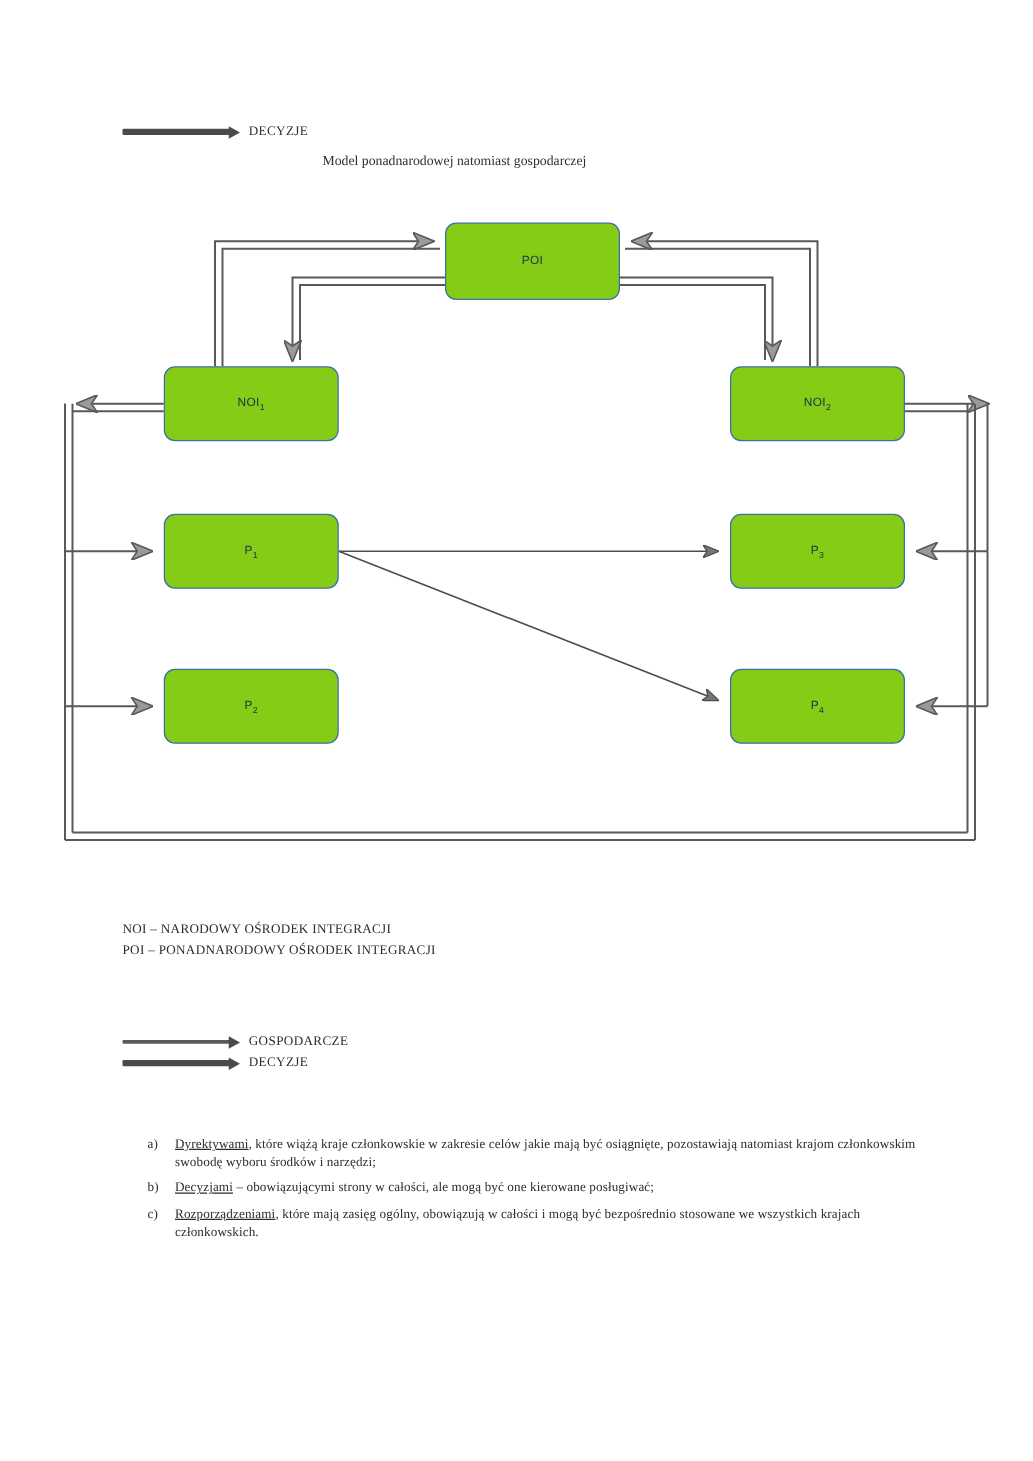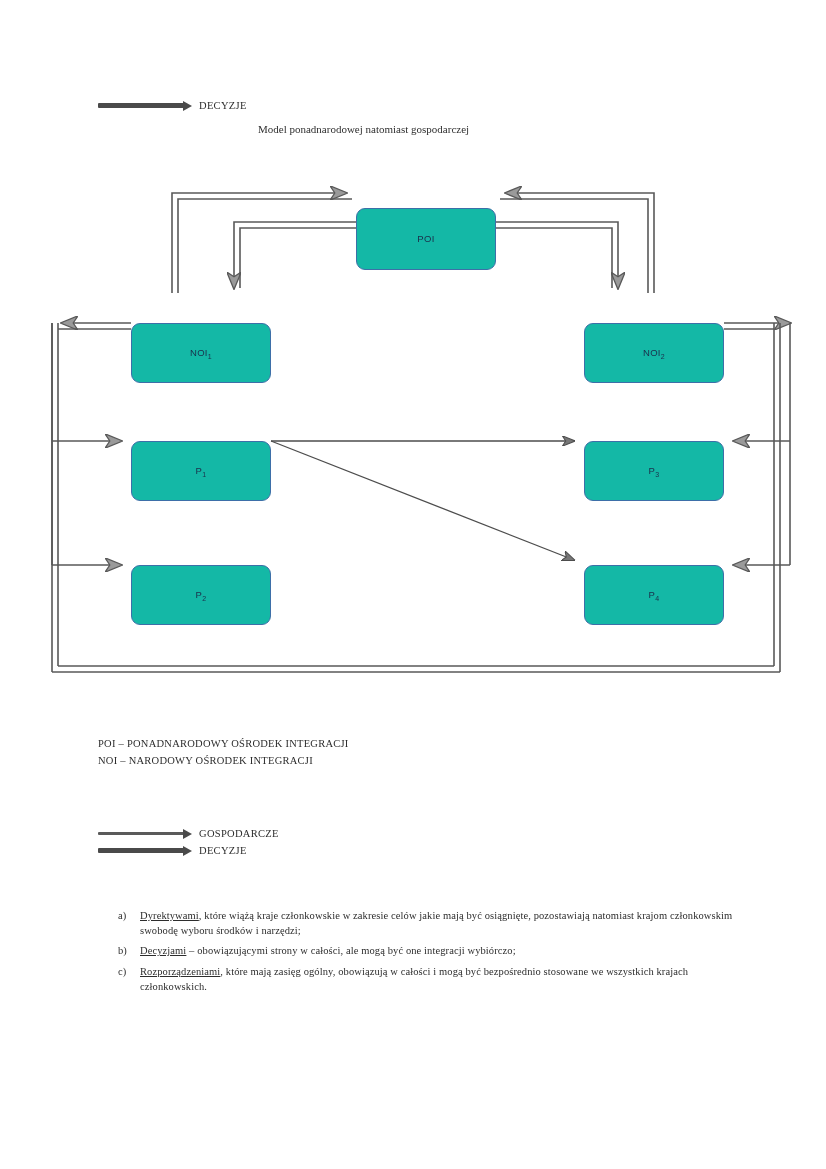--- a/index.html
+++ b/index.html
@@ -76,29 +76,28 @@
     width: 826px;
     height: 550px;
   }
   .diagram svg {
     display: block;
   }
   .node {
     position: absolute;
     width: 140px;
     height: 60px;
-    background: #14b8a6;
+    background: #84cc16;
     border: 1px solid #3d6fa8;
     border-radius: 9px;
     display: flex;
     align-items: center;
     justify-content: center;
     box-sizing: border-box;
     z-index: 5;
-    margin-top: 30px;
   }
   .node-label {
     font-family: "Liberation Sans", sans-serif;
     font-size: 9.5px;
     color: #1b2f4b;
     letter-spacing: 0.3px;
     line-height: 1;
   }
   .node-label sub {
     font-size: 7px;
@@ -268,22 +267,22 @@
       <span class="node-label"><span>P</span><sub>3</sub></span>
     </div>
 
     <div class="node" id="node-p4">
       <span class="node-label"><span>P</span><sub>4</sub></span>
     </div>
 
   </div>
 
   <div class="abbrev">
+    <div>NOI – NARODOWY OŚRODEK INTEGRACJI</div>
     <div>POI – PONADNARODOWY OŚRODEK INTEGRACJI</div>
-    <div>NOI – NARODOWY OŚRODEK INTEGRACJI</div>
   </div>
 
   <div class="bottom-legend">
     <div class="legend-row">
       <div class="rule-thin"></div>
       <div class="rule-arrow"></div>
       <span class="legend-text">GOSPODARCZE</span>
     </div>
     <div class="legend-row">
       <div class="rule-thick"></div>
@@ -291,21 +290,21 @@
       <span class="legend-text">DECYZJE</span>
     </div>
   </div>
 
   <div class="body-text">
     <ol class="items">
       <li>
         <span class="marker">a)</span><span class="u">Dyrektywami</span><span>, które wiążą kraje członkowskie w zakresie celów jakie mają być osiągnięte, pozostawiają natomiast krajom członkowskim swobodę wyboru środków i narzędzi;</span>
       </li>
       <li>
-        <span class="marker">b)</span><span class="u">Decyzjami</span><span> – obowiązującymi strony w całości, ale mogą być one integracji wybiórczo;</span>
+        <span class="marker">b)</span><span class="u">Decyzjami</span><span> – obowiązującymi strony w całości, ale mogą być one kierowane posługiwać;</span>
       </li>
       <li>
         <span class="marker">c)</span><span class="u">Rozporządzeniami</span><span>, które mają zasięg ogólny, obowiązują w całości i mogą być bezpośrednio stosowane we wszystkich krajach członkowskich.</span>
       </li>
     </ol>
   </div>
 
 </div>
 
 </body></html>

